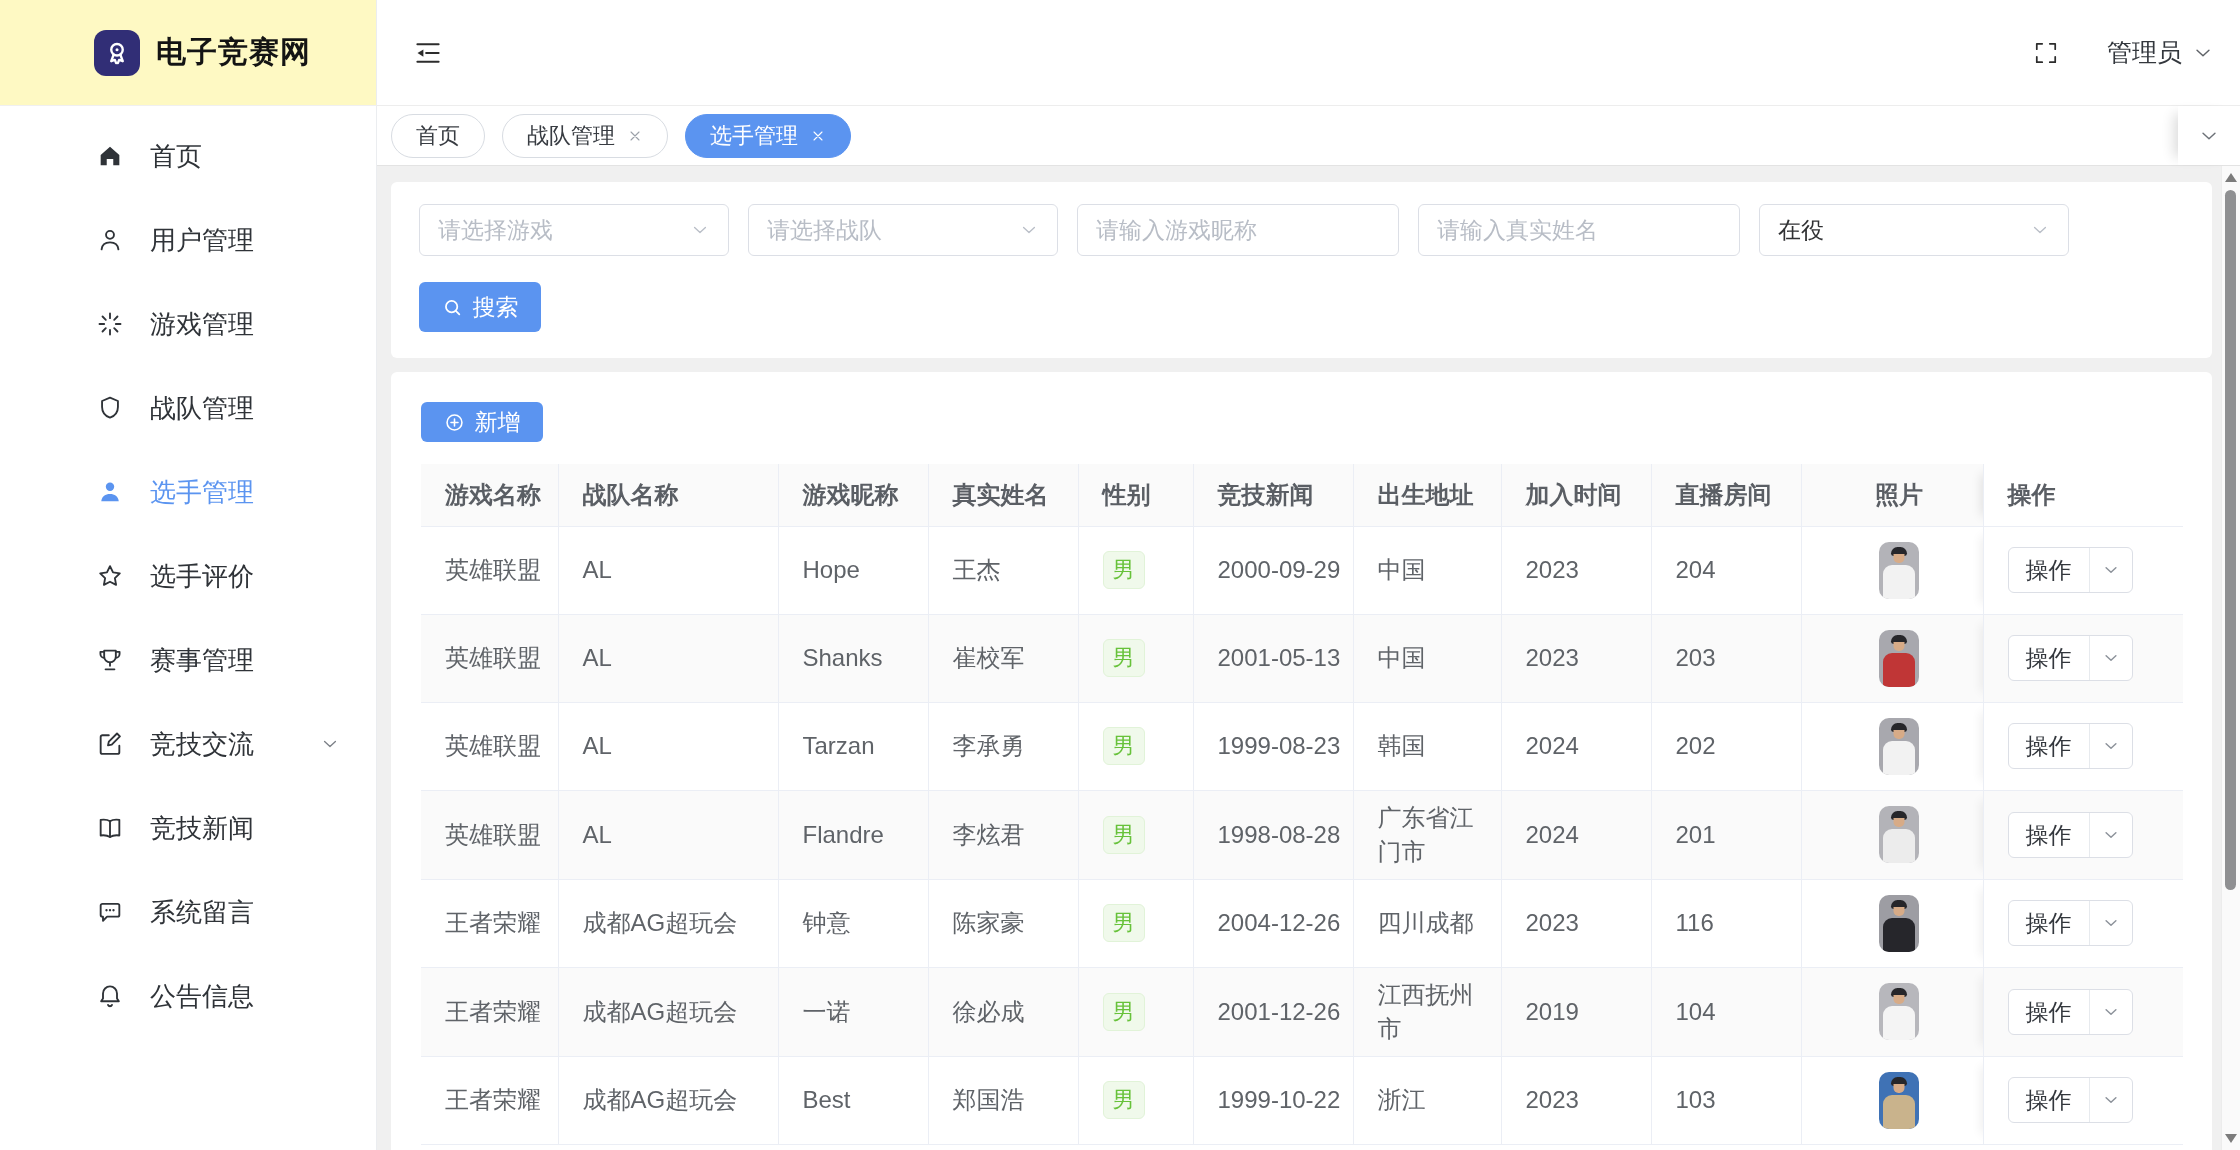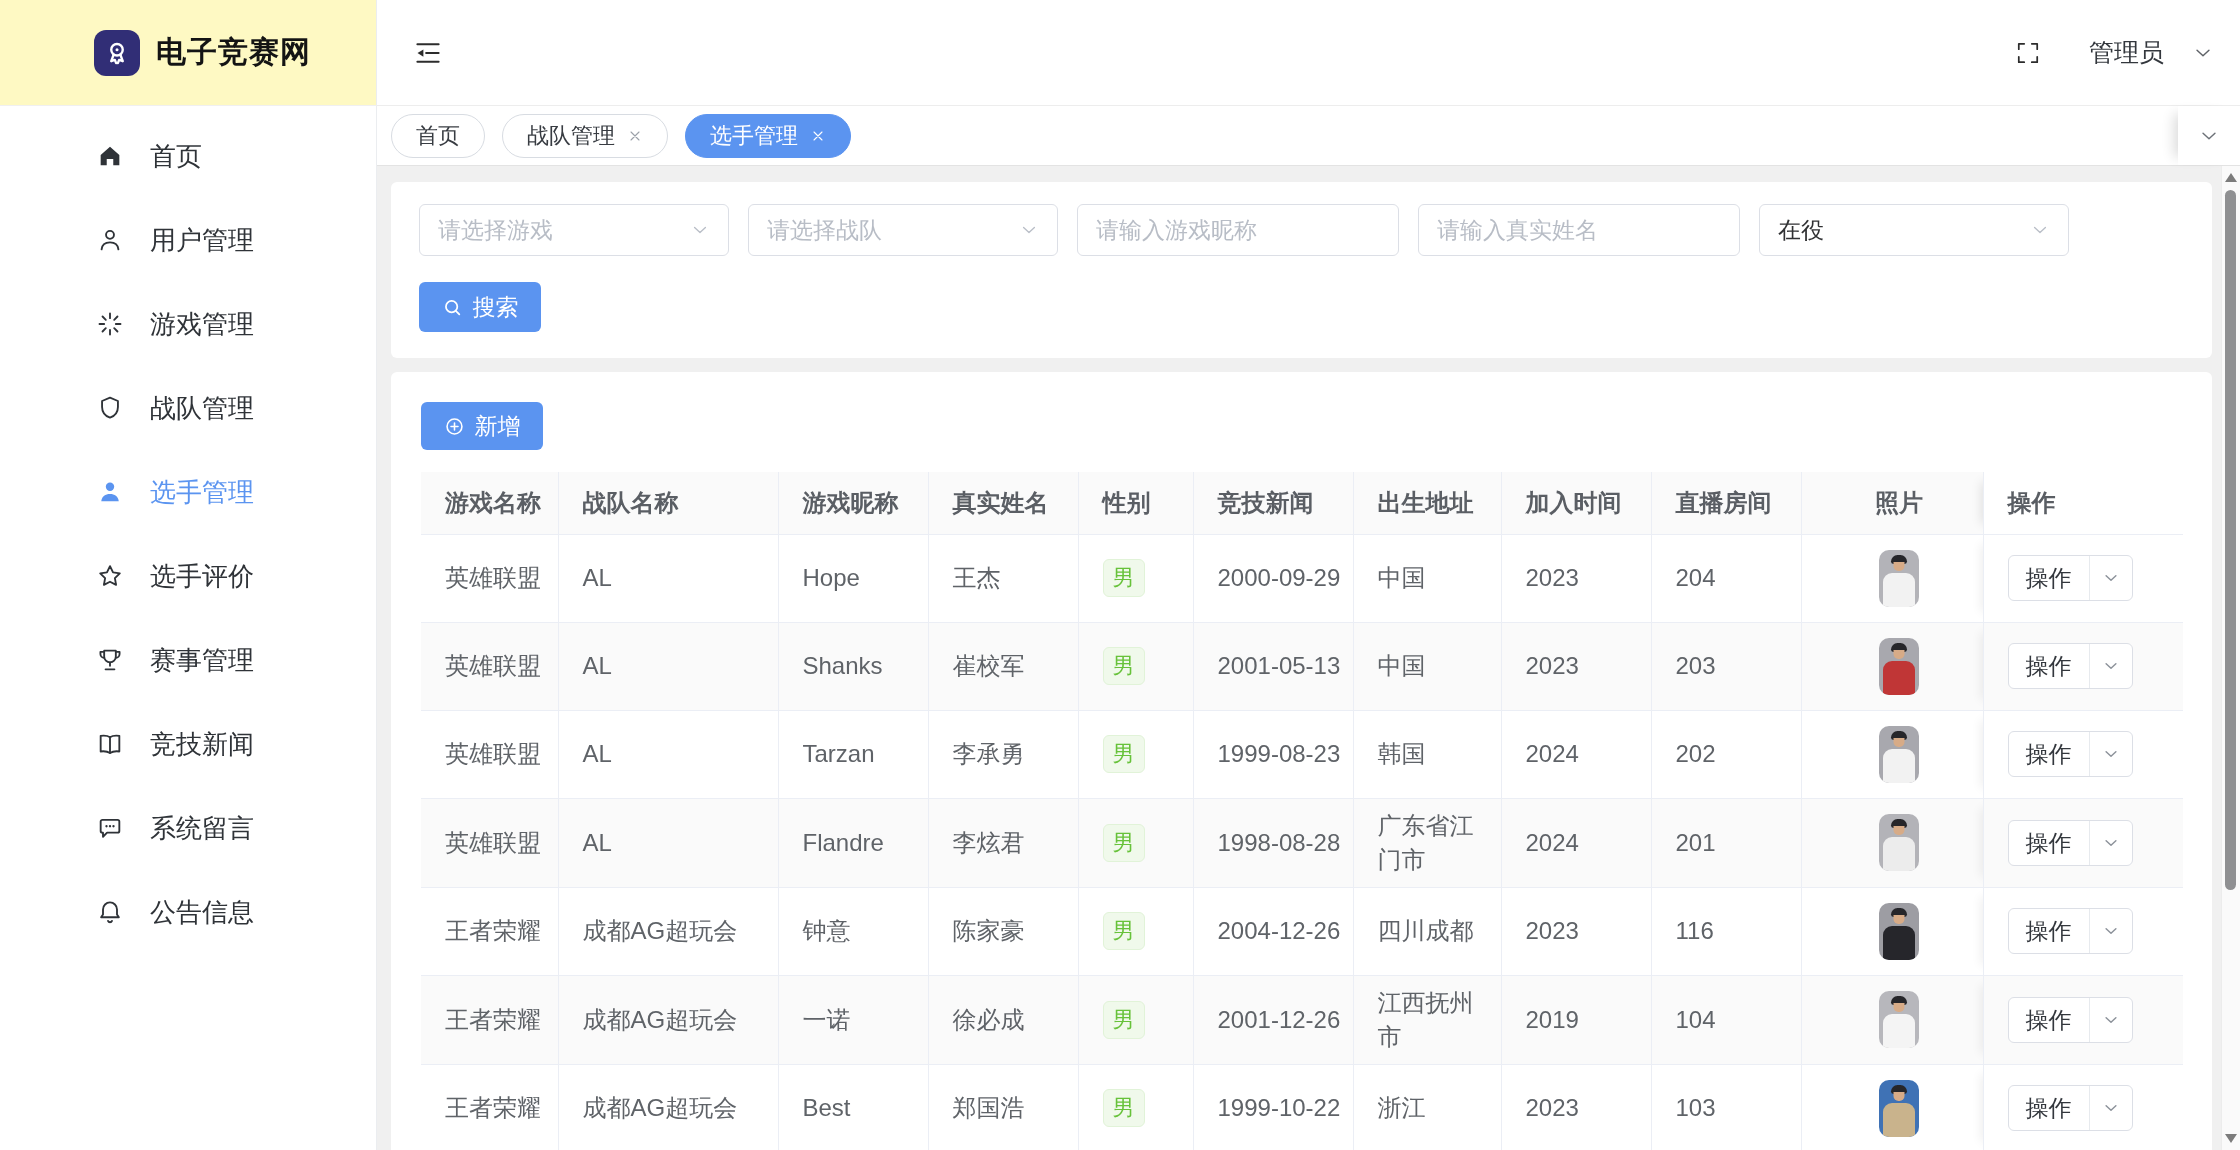--- a/index.html
+++ b/index.html
@@ -13,21 +13,21 @@
   .logo-cell{grid-column:1;grid-row:1;display:flex;align-items:center;padding-left:94px;gap:16px;border-right:1px solid #ebedf0;border-bottom:1px solid #f0f0f0;background:#fef9c3;}
   .logo-badge{width:46px;height:46px;border-radius:12px;background:#312e76;display:flex;align-items:center;justify-content:center;flex:0 0 auto;}
   .logo-badge svg{width:30px;height:30px;}
   .logo-title{font-size:30px;font-weight:bold;color:#141414;letter-spacing:1px;white-space:nowrap;}
 
   
   .header{grid-column:2;grid-row:1;display:flex;align-items:center;justify-content:space-between;padding:0 26px 0 36px;border-bottom:1px solid #ededed;background:#fff;}
   .hicon{width:30px;height:30px;color:#2c2c2c;cursor:pointer;}
   .hicon svg{width:100%;height:100%;}
   .header-right{display:flex;align-items:center;gap:48px;}
-  .user-chip{display:flex;align-items:center;gap:28px;cursor:pointer;}
+  .user-chip{display:flex;align-items:center;gap:10px;cursor:pointer;}
   .user-chip .name{font-size:25px;color:#33373d;}
   .chev-svg{width:22px;height:22px;color:#5f6368;}
 
   
   .sidebar{grid-column:1;grid-row:2/4;border-right:1px solid #ebedf0;background:#fff;padding-top:8px;}
   .menu-item{display:flex;align-items:center;height:84px;padding:0 36px 0 96px;gap:26px;font-size:26px;color:#2f3338;cursor:pointer;}
   .menu-item .mi-icon{width:28px;height:28px;flex:0 0 auto;display:flex;}
   .menu-item .mi-icon svg{width:100%;height:100%;}
   .menu-item.active{color:#5b94f0;}
   .menu-item .mi-chev{margin-left:auto;width:20px;height:20px;color:#7c8087;}
@@ -49,21 +49,21 @@
   .filter-row{display:flex;gap:19px;}
   .ctrl{height:52px;border:1px solid #dcdfe6;border-radius:6px;background:#fff;display:flex;align-items:center;padding:8px 18px;font-size:23px;box-sizing:border-box;}
   .ctrl .ph{color:#b8bdc6;}
   .ctrl .val{color:#303133;}
   .ctrl.sel{justify-content:space-between;}
   .ctrl .s-chev{width:20px;height:20px;color:#b9bec7;}
   .w310{width:310px;} .w322{width:322px;}
   .btn{display:inline-flex;align-items:center;justify-content:center;gap:10px;background:#5b94f0;color:#fff;border:none;border-radius:6px;font-size:23px;cursor:pointer;font-family:inherit;}
   .btn svg{width:21px;height:21px;}
   .btn.search{width:122px;height:50px;margin-top:26px;}
-  .btn.add{width:122px;height:48px;}
+  .btn.add{width:122px;height:40px;}
 
   .card.tablecard{margin-top:14px;padding:30px 30px 0 30px;height:1200px;box-sizing:border-box;}
 
   
   table.grid{border-collapse:collapse;table-layout:fixed;width:1762px;margin-top:22px;}
   table.grid td{border-bottom:1px solid #ebeef5;border-right:1px solid #ebeef5;padding:10px 10px 10px 24px;font-size:24px;color:#5f6368;line-height:34px;vertical-align:middle;box-sizing:border-box;}
   table.grid td:last-child{border-right:none;}
   tr.thead td{background:#fafafa;font-weight:bold;color:#5a5e64;height:62px;padding-top:0;padding-bottom:0;}
   tr.thead td.sticky-col{background:#fff;box-shadow:-12px 0 10px -10px rgba(0,0,0,.10);}
   tr.trow td{height:88px;background:#fff;}
@@ -196,20 +196,34 @@
       <span class="mi-icon">
           <svg viewBox="0 0 24 24">
             <g class="icon-stroke">
               <path d="M7 4h10v5a5 5 0 0 1-10 0z"></path>
               <path d="M7 5H3.8v1.8A3.4 3.4 0 0 0 7 10.2M17 5h3.2v1.8a3.4 3.4 0 0 1-3.2 3.4"></path>
               <path d="M12 14v3M8.2 20h7.6"></path>
             </g>
           </svg>
         </span>
       <span>赛事管理</span>
+    </div>
+    <div class="menu-item">
+      <span class="mi-icon">
+          <svg viewBox="0 0 24 24">
+            <g class="icon-stroke">
+              <path d="M20 13.5V19a1.5 1.5 0 0 1-1.5 1.5h-13A1.5 1.5 0 0 1 4 19V6a1.5 1.5 0 0 1 1.5-1.5H11"></path>
+              <path d="m13.5 12.5 7-7-2.5-2.5-7 7-.7 3.2z"></path>
+            </g>
+          </svg>
+        </span>
+      <span>竞技交流</span>
+      <svg class="mi-chev" viewBox="0 0 24 24">
+          <path class="icon-stroke" stroke-width="2" d="m5.5 9 6.5 6 6.5-6"></path>
+        </svg>
     </div>
     <div class="menu-item">
       <span class="mi-icon">
           <svg viewBox="0 0 24 24">
             <g class="icon-stroke">
               <path d="M12 6.2C10 4.8 7.2 4.6 4 5v13.4c3.2-.4 6 0 8 1.4 2-1.4 4.8-1.8 8-1.4V5c-3.2-.4-6-.2-8 1.2z"></path>
               <path d="M12 6.2v13.4"></path>
             </g>
           </svg>
         </span>

